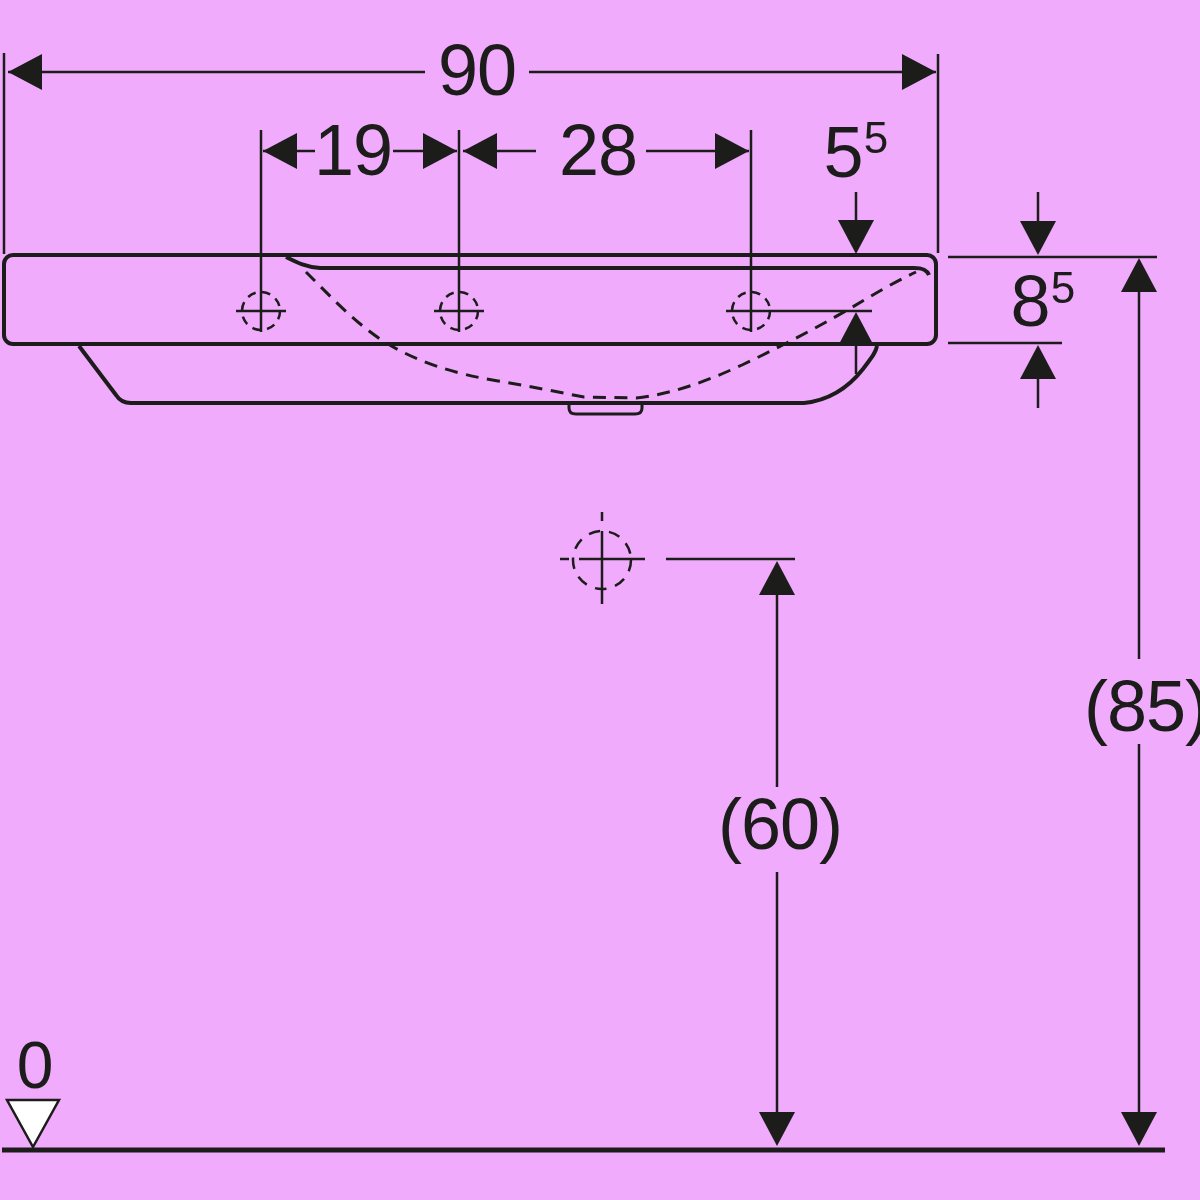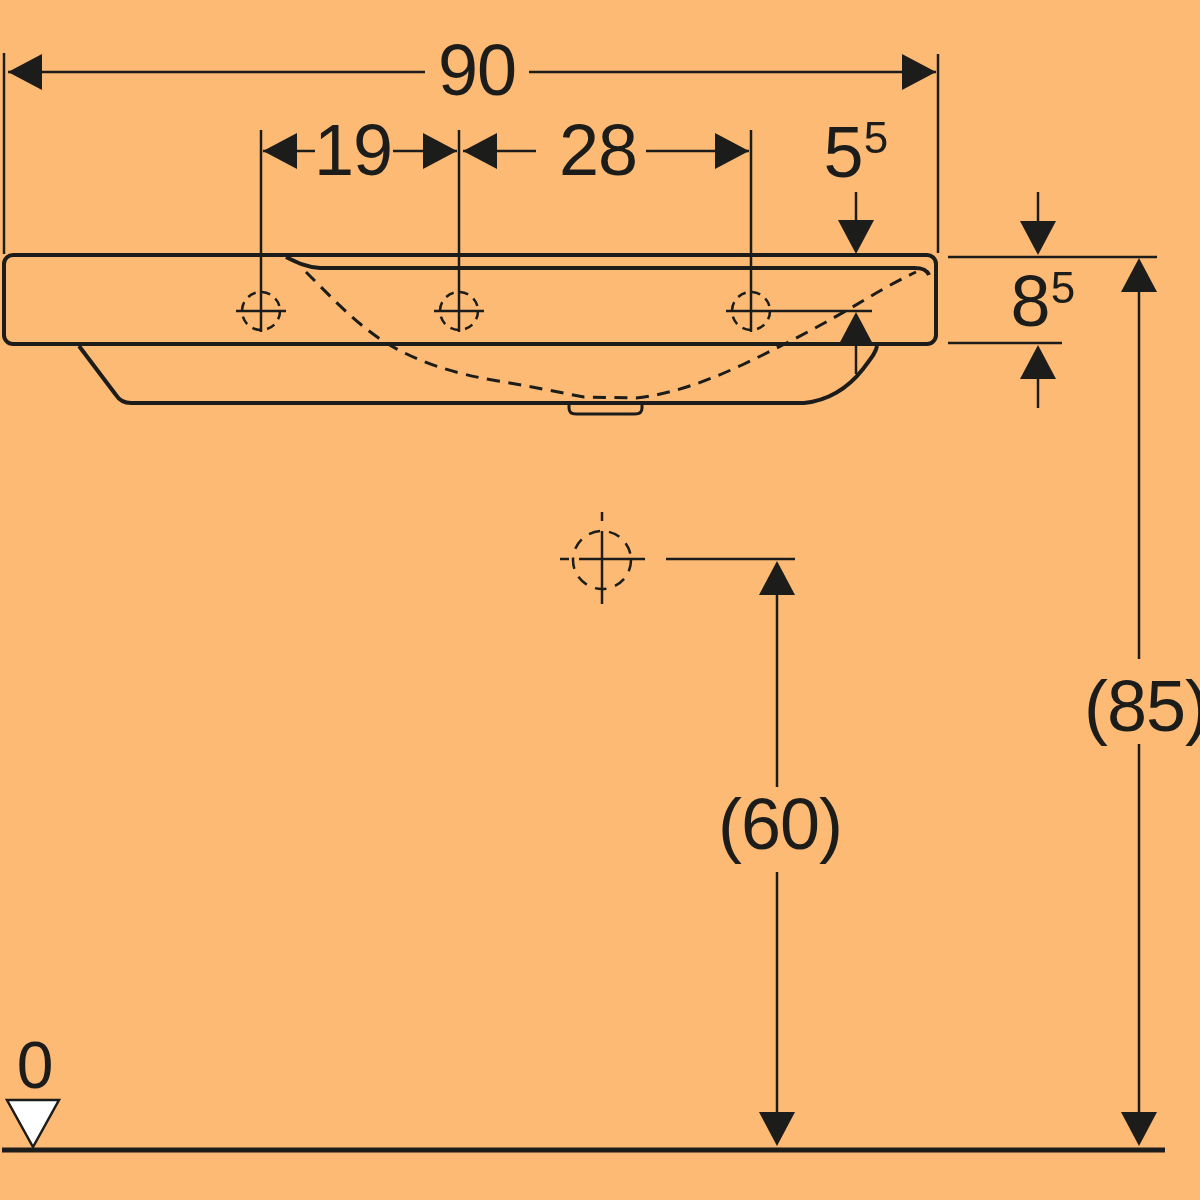--- a/index.html
+++ b/index.html
@@ -4,21 +4,21 @@
 <style>
   html, body {
     margin: 0;
     padding: 0;
     background: #ffffff;
   }
   .page {
     position: relative;
     width: 1200px;
     height: 1200px;
-    background: #fdba74;
+    background: #f0abfc;
     overflow: hidden;
   }
   svg {
     display: block;
   }
   .dim-text {
     font-family: "Liberation Sans", "DejaVu Sans", sans-serif;
     font-size: 72px;
     font-weight: 400;
     fill: #1c1c1a;

